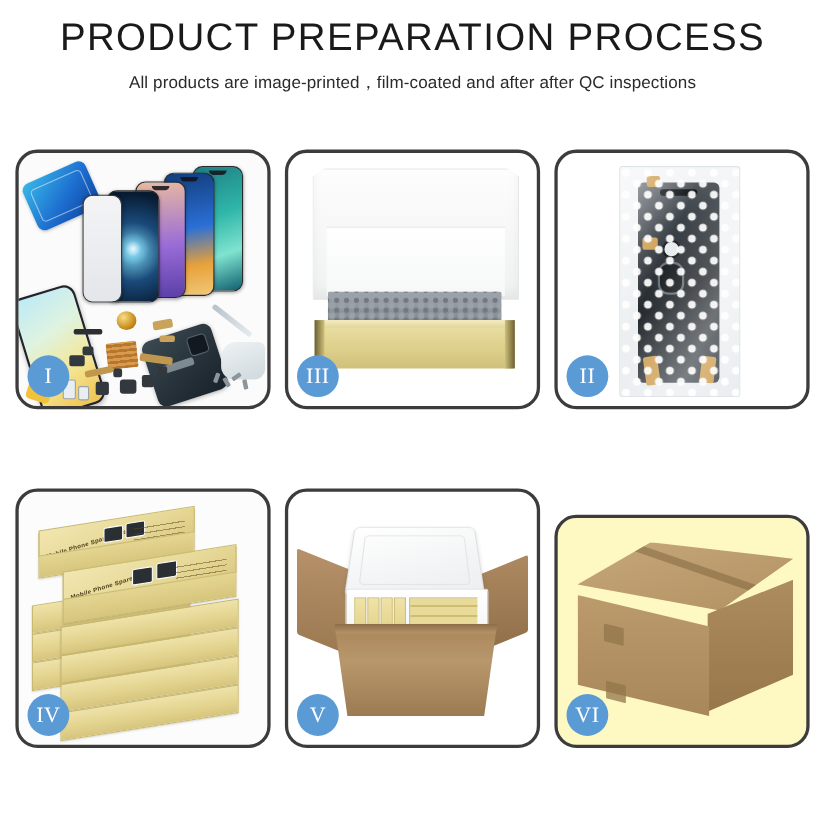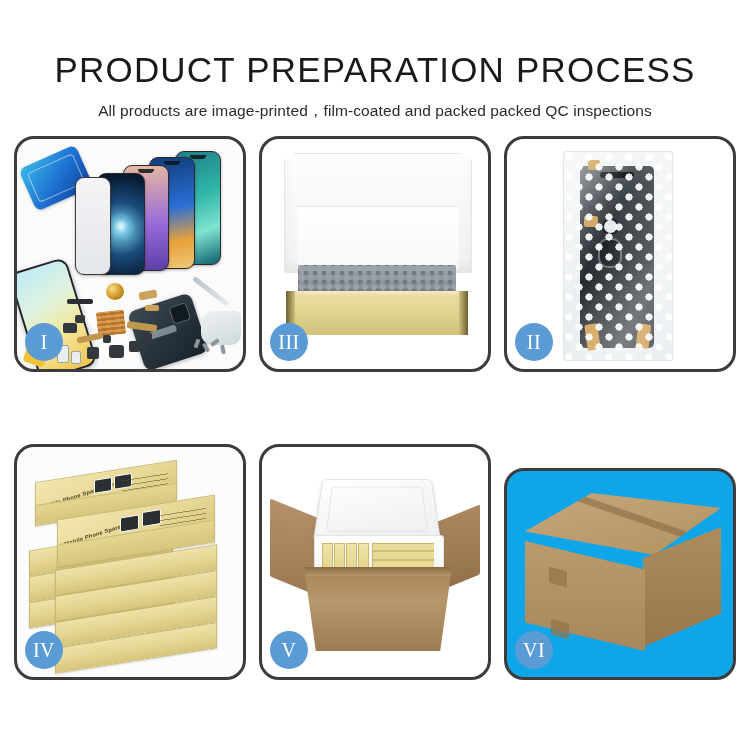--- a/index.html
+++ b/index.html
@@ -6,21 +6,21 @@
   body{
     width:750px;height:750px;
     background:#ffffff;
     font-family:"Liberation Sans","DejaVu Sans",sans-serif;
     overflow:hidden;
     position:relative;
   }
   .page{width:750px;height:750px;position:relative;}
 
   
-  .header{padding-top:52px;text-align:center;}
+  .header{padding-top:16px;text-align:center;}
   .title{
     font-size:35px;
     letter-spacing:1.2px;
     font-weight:400;
     color:#1a1a1a;
     line-height:1.05;
     white-space:nowrap;
   }
   .subtitle{
     margin-top:12px;
@@ -293,21 +293,21 @@
   .ybars i:nth-child(1){left:0;}
   .ybars i:nth-child(2){left:12px;}
   .ybars i:nth-child(3){left:24px;}
   .ybars i:nth-child(4){left:36px;}
   .yflat{position:absolute;left:50px;top:0;width:62px;height:42px;
     background:
       repeating-linear-gradient(0deg,#e8da99 0 7px,#cfbd72 7px 9px);
     border:1px solid #c6b469;}
 
   
-  .p6{background:#0ea5e9;margin-top:24px;}
+  .p6{background:#fef9c3;margin-top:24px;}
   .cTop{
     position:absolute;left:18px;top:22px;width:196px;height:62px;
     background:linear-gradient(165deg,#c6a77d,#b2925f);
     clip-path:polygon(34% 0,100% 24%,66% 100%,0 62%);
   }
   .cTop .seam{position:absolute;left:12%;top:30%;width:82%;height:7px;
     background:rgba(130,104,64,.55);transform:rotate(19deg);}
   .cFront{
     position:absolute;left:18px;top:70px;width:120px;height:110px;
     background:linear-gradient(180deg,#bb9a6c,#a8875a);
@@ -322,21 +322,21 @@
   .tp1{left:42px;top:98px;width:18px;height:16px;transform:skewY(14deg);}
   .tp2{left:44px;top:150px;width:18px;height:16px;transform:skewY(14deg);}
 </style>
 </head>
 <body>
 
 <div class="page">
 
   <div class="header">
     <div class="title">PRODUCT PREPARATION PROCESS</div>
-    <div class="subtitle">All products are image-printed，film-coated and packed packed QC inspections</div>
+    <div class="subtitle">All products are image-printed，film-coated and after after QC inspections</div>
   </div>
 
   <div class="grid">
 
     <div class="panel p1">
       <div class="scene">
         <div class="blueflex"></div>
 
         <div class="phfan">
           <div class="ph ph1">

